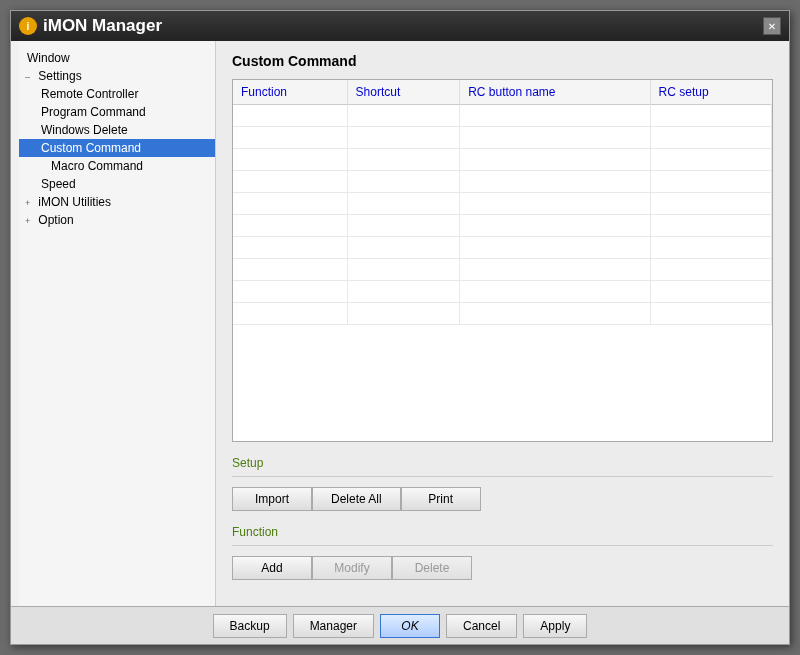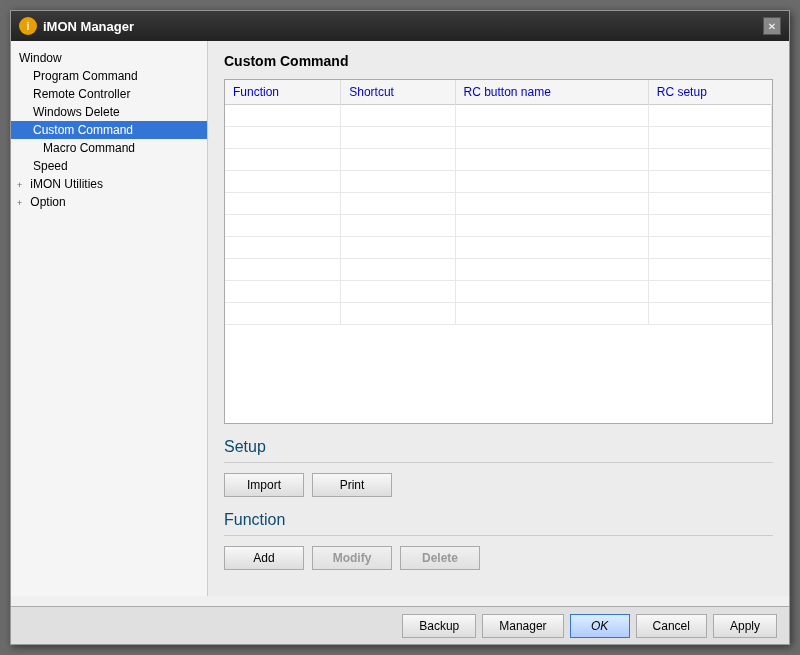--- a/index.html
+++ b/index.html
@@ -48,21 +48,21 @@
       border-radius: 50%;
       display: flex;
       align-items: center;
       justify-content: center;
       font-size: 10px;
       font-weight: bold;
       color: white;
     }
 
     .title-text {
-      font-size: 13px;
+      font-size: 17px;
       font-weight: bold;
     }
 
     .close-btn {
       width: 18px;
       height: 18px;
       background: #888;
       border: 1px solid #555;
       color: white;
       font-size: 10px;
@@ -79,20 +79,21 @@
     }
 
     
     .sidebar {
       width: 197px;
       background: #f5f5f5;
       border-right: 1px solid #ccc;
       padding: 8px 0;
       flex-shrink: 0;
       overflow-y: auto;
+      margin-left: 8px;
     }
 
     .sidebar-item {
       padding: 2px 8px 2px 16px;
       cursor: pointer;
       color: #000;
       white-space: nowrap;
     }
 
     .sidebar-item.selected {
@@ -170,61 +171,58 @@
       height: 22px;
     }
 
     tbody td {
       padding: 3px 8px;
       border-right: 1px solid #e8e8e8;
     }
 
     
     .section-label {
-      font-size: 16px;
-      color: #0c4a6e;
+      font-size: 12px;
+      color: #4d7c0f;
       margin-bottom: 6px;
     }
 
     .button-row {
       display: flex;
-      gap: 8px;
       margin-bottom: 14px;
     }
 
     .btn {
       padding: 4px 18px;
       background: linear-gradient(to bottom, #f8f8f8, #ddd);
       border: 1px solid #aaa;
       cursor: pointer;
       font-size: 12px;
       color: #000;
       min-width: 80px;
       text-align: center;
     }
 
     .btn:disabled, .btn.disabled {
       color: #999;
       background: linear-gradient(to bottom, #f0f0f0, #e0e0e0);
       cursor: default;
-      font-weight: bold;
     }
 
     
     .bottom-bar {
       height: 38px;
       background: #e0e0e0;
       border-top: 1px solid #aaa;
       display: flex;
       align-items: center;
-      justify-content: flex-end;
+      justify-content: center;
       padding: 0 12px;
       gap: 6px;
       flex-shrink: 0;
-      margin-top: 10px;
     }
 
     .btn-bottom {
       padding: 4px 16px;
       background: linear-gradient(to bottom, #f8f8f8, #ddd);
       border: 1px solid #aaa;
       cursor: pointer;
       font-size: 12px;
       color: #000;
       min-width: 60px;
@@ -258,27 +256,31 @@
   </div>
 
   <div class="main-content">
 
     <div class="sidebar">
 
       <div class="sidebar-item top-level">
         <span>Window</span>
       </div>
 
+      <div class="sidebar-item top-level has-expand">
+        <span class="expand-icon">–</span>
+        <span>Settings</span>
+      </div>
+
+      <div class="sidebar-item" style="padding-left:22px;">
+        <span>Remote Controller</span>
+      </div>
 
       <div class="sidebar-item" style="padding-left:22px;">
         <span>Program Command</span>
-      </div>
-
-      <div class="sidebar-item" style="padding-left:22px;">
-        <span>Remote Controller</span>
       </div>
 
       <div class="sidebar-item" style="padding-left:22px;">
         <span>Windows Delete</span>
       </div>
 
       <div class="sidebar-item selected" style="padding-left:22px;">
         <span>Custom Command</span>
       </div>
 
@@ -379,20 +381,21 @@
               </tr>
           </tbody>
         </table>
       </div>
 
       <div>
         <div class="section-label">Setup</div>
         <div class="divider-line"></div>
         <div class="button-row">
           <button class="btn">Import</button>
+          <button class="btn">Delete All</button>
           <button class="btn">Print</button>
         </div>
       </div>
 
       <div>
         <div class="section-label">Function</div>
         <div class="divider-line"></div>
         <div class="button-row">
           <button class="btn">Add</button>
           <button class="btn disabled" disabled="">Modify</button>

